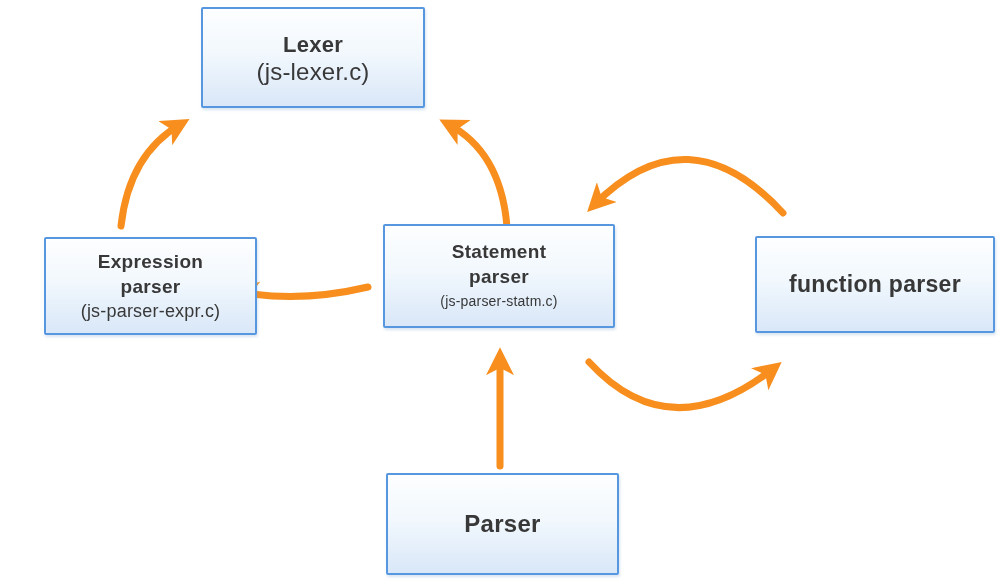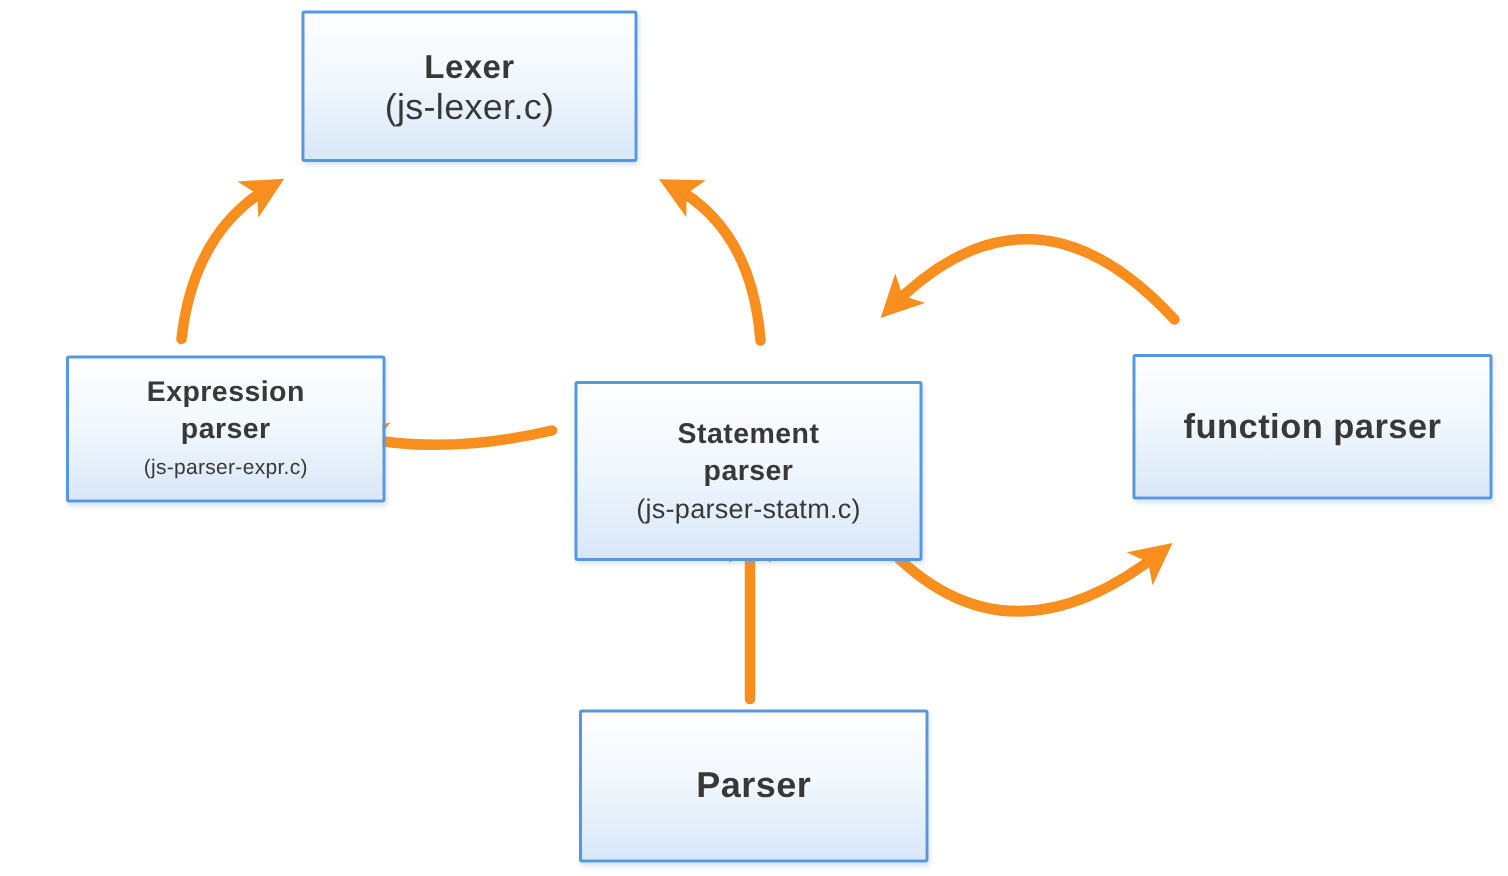--- a/index.html
+++ b/index.html
@@ -40,30 +40,30 @@
   .node .title {
     white-space: pre-line;
     letter-spacing: 0.3px;
   }
   .node .subtitle {
     font-weight: 400;
     letter-spacing: 0.2px;
   }
   .node-lexer      { left: 201px; top: 7px;   width: 224px; height: 101px; }
   .node-expression { left: 10px;  top: 237px; width: 213px; height: 98px; margin-left: 34px;  }
-  .node-statement  { left: 383px; top: 254px; width: 232px; height: 120px; }
+  .node-statement  { left: 383px; top: 224px; width: 232px; height: 104px; }
   .node-function   { left: 755px; top: 236px; width: 240px; height: 97px;  }
   .node-parser     { left: 386px; top: 473px; width: 233px; height: 102px; }
 
   .node-lexer .title      { font-size: 22px; font-weight: 700; line-height: 28px; }
   .node-lexer .subtitle   { font-size: 24px; line-height: 26px; }
   .node-expression .title { font-size: 19px; font-weight: 600; line-height: 25px; }
-  .node-expression .subtitle { font-size: 14px; line-height: 25px; }
+  .node-expression .subtitle { font-size: 18px; line-height: 25px; }
   .node-statement .title  { font-size: 19px; font-weight: 600; line-height: 25px; }
-  .node-statement .subtitle { font-size: 18px; line-height: 25px; }
+  .node-statement .subtitle { font-size: 14px; line-height: 25px; }
   .node-function .title   { font-size: 23px; font-weight: 600; line-height: 29px; }
   .node-function .subtitle { font-size: 19px; line-height: 27px; }
   .node-parser .title     { font-size: 24px; font-weight: 700; line-height: 30px; }
   .node-parser .subtitle  { font-size: 18px; line-height: 26px; }
 </style>
 </head>
 <body>
 
 <div class="canvas">
 

